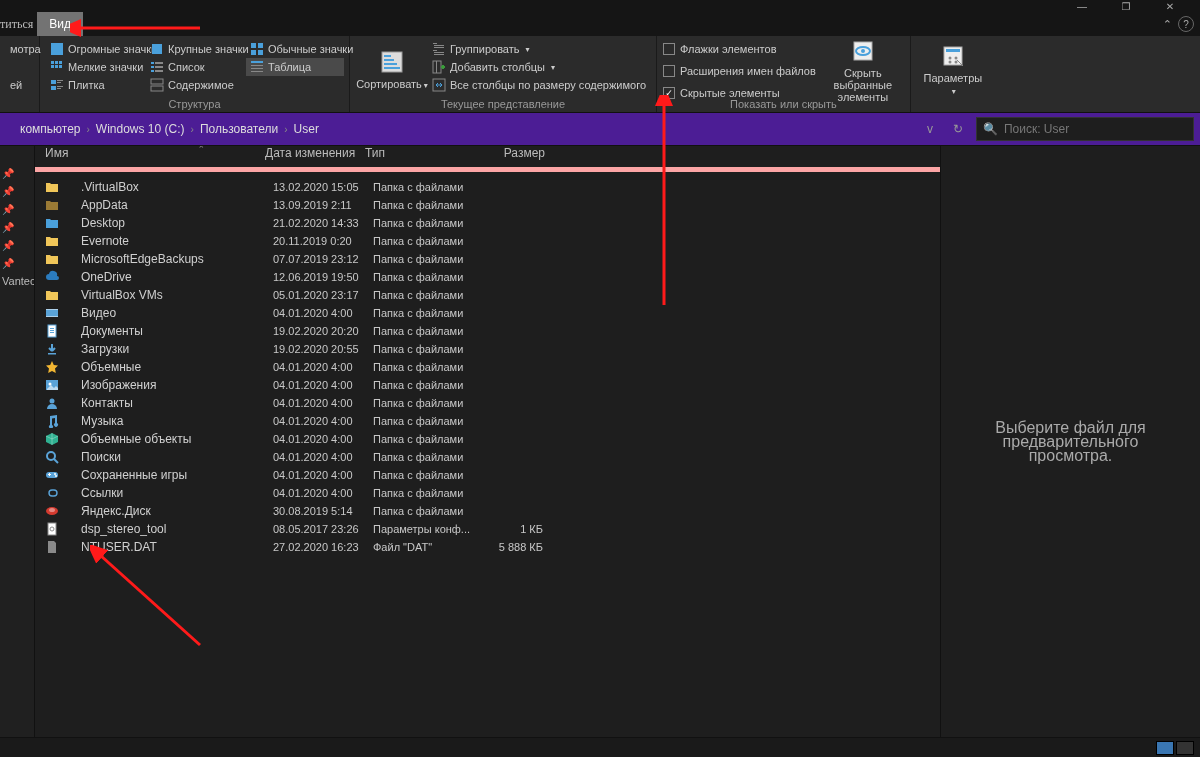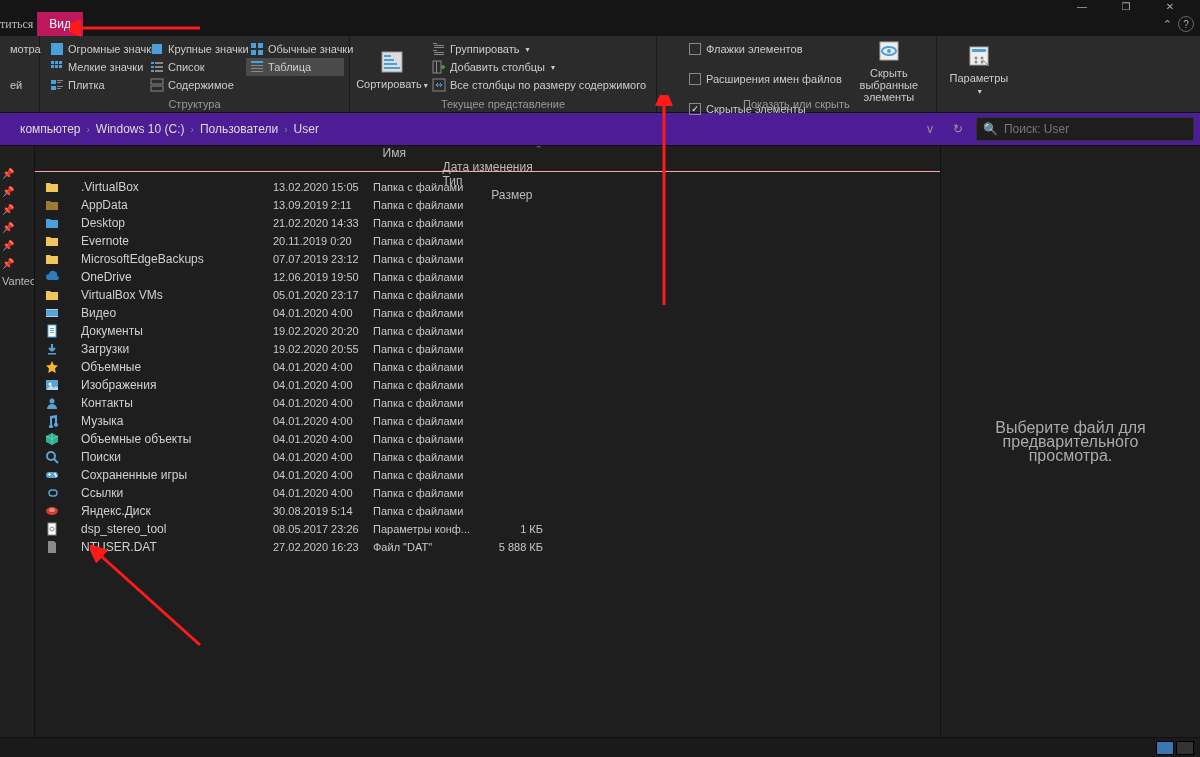--- a/index.html
+++ b/index.html
@@ -34,21 +34,21 @@
     display: flex;
     align-items: stretch;
     position: relative;
   }
   .tabs-row .tab {
     padding: 0 12px;
     display: flex; align-items: center;
     color: #bbbbbb;
   }
   .tabs-row .tab.active {
-    background: #be185d;
+    background: #737373;
     color: #ffffff;
   }
   .tabs-row .tab.partial {
     padding-left: 0; padding-right: 4px; font-family: Liberation Serif, serif;
   }
   .tabs-row .chevron {
     position: absolute; right: 6px; top: 0; bottom: 0;
     display: flex; align-items: center; gap: 6px;
     color: #aaaaaa;
   }
@@ -104,21 +104,21 @@
   .ribbon-big .rb-icon { width: 28px; height: 28px; }
   .ribbon-big .rb-label { line-height: 12px; margin-top: 2px; }
   .layout-grid {
     display: grid;
     grid-template-columns: auto auto auto;
     grid-template-rows: repeat(3, 18px);
     gap: 0px 2px;
   }
   .layout-grid .ribbon-item { width: 98px; }
   .layout-col { display:flex; flex-direction:column; }
-  .check-col { display:flex; flex-direction:column; gap:12px;margin-left:26px; }
+  .check-col { display:flex; flex-direction:column; gap:4px; }
   .check-item { display:flex; align-items:center; gap:5px; height:18px; font-size:11px; white-space:nowrap; }
   .check-item .cb { width:12px; height:12px; border:1px solid #888; display:inline-flex; align-items:center; justify-content:center; font-size:9px; color:#fff;}
   .drop-arrow { font-size: 8px; margin-left:2px; }
   
   .addr-row {
     height: 34px;
     background: #4c1d95;
     display: flex;
     align-items: center;
     padding: 0 6px 0 16px;
@@ -168,27 +168,26 @@
     white-space: nowrap;
   }
   .sidebar .pin { width:12px; color:#888; font-size:10px; display:inline-block; text-align:center;}
   .filegrid {
     flex: 1;
     overflow: hidden;
   }
   .cols {
     display: flex;
     height: 26px;
-    align-items: center;
-    border-bottom: 1px solid #fca5a5;
+    align-items: flex-start;
+    border-bottom: 5px solid #fca5a5;
     padding-left: 10px;
     color: #bbb;
     font-size: 12px;
     position: relative;
-    flex-direction: column;
   }
   .col-name { width: 220px; position:relative;}
   .col-name .sort-caret { position:absolute; right:60px; top:-2px; font-size:9px; color:#888;}
   .col-date { width: 100px; }
   .col-type { width: 100px; }
   .col-size { width: 80px; text-align:right; }
   .rows { padding-top: 6px; }
   .row {
     display: flex;
     height: 18px;

